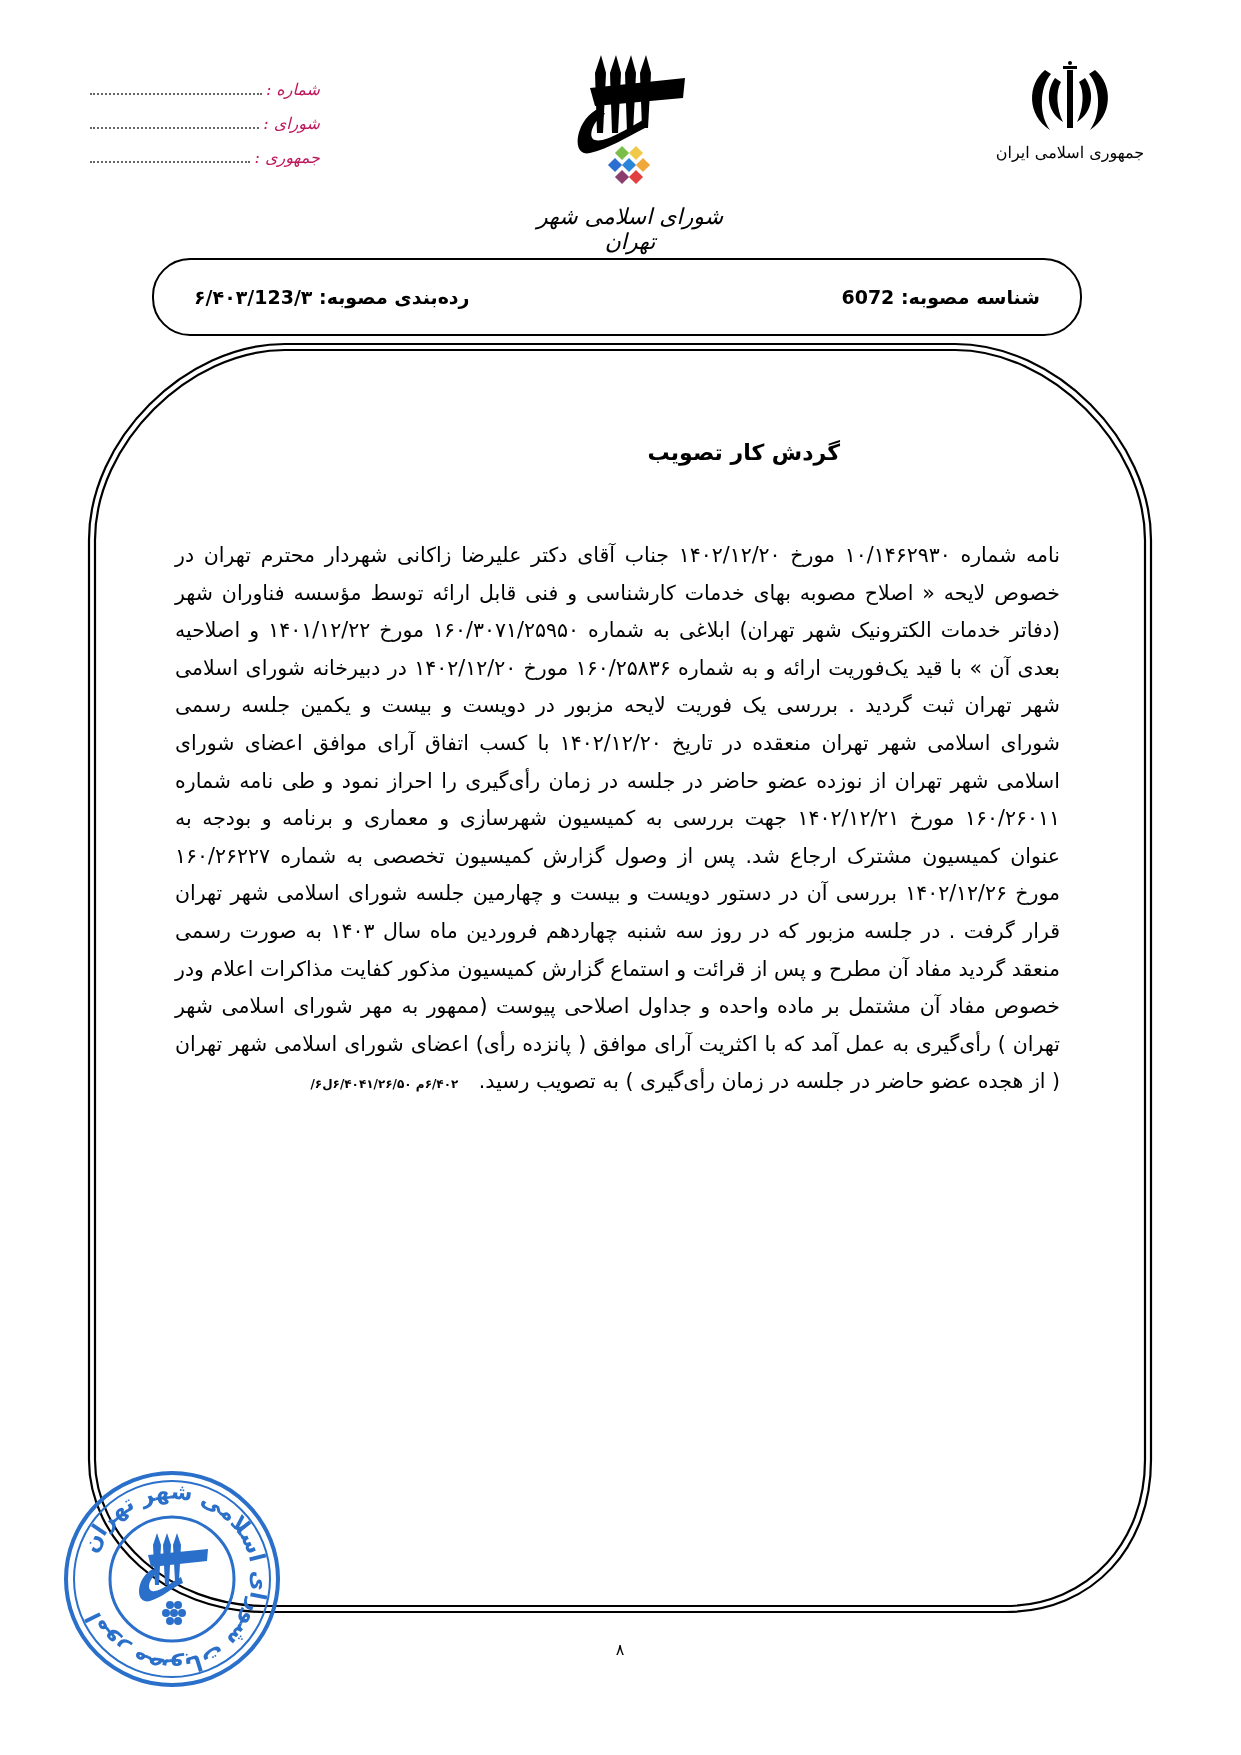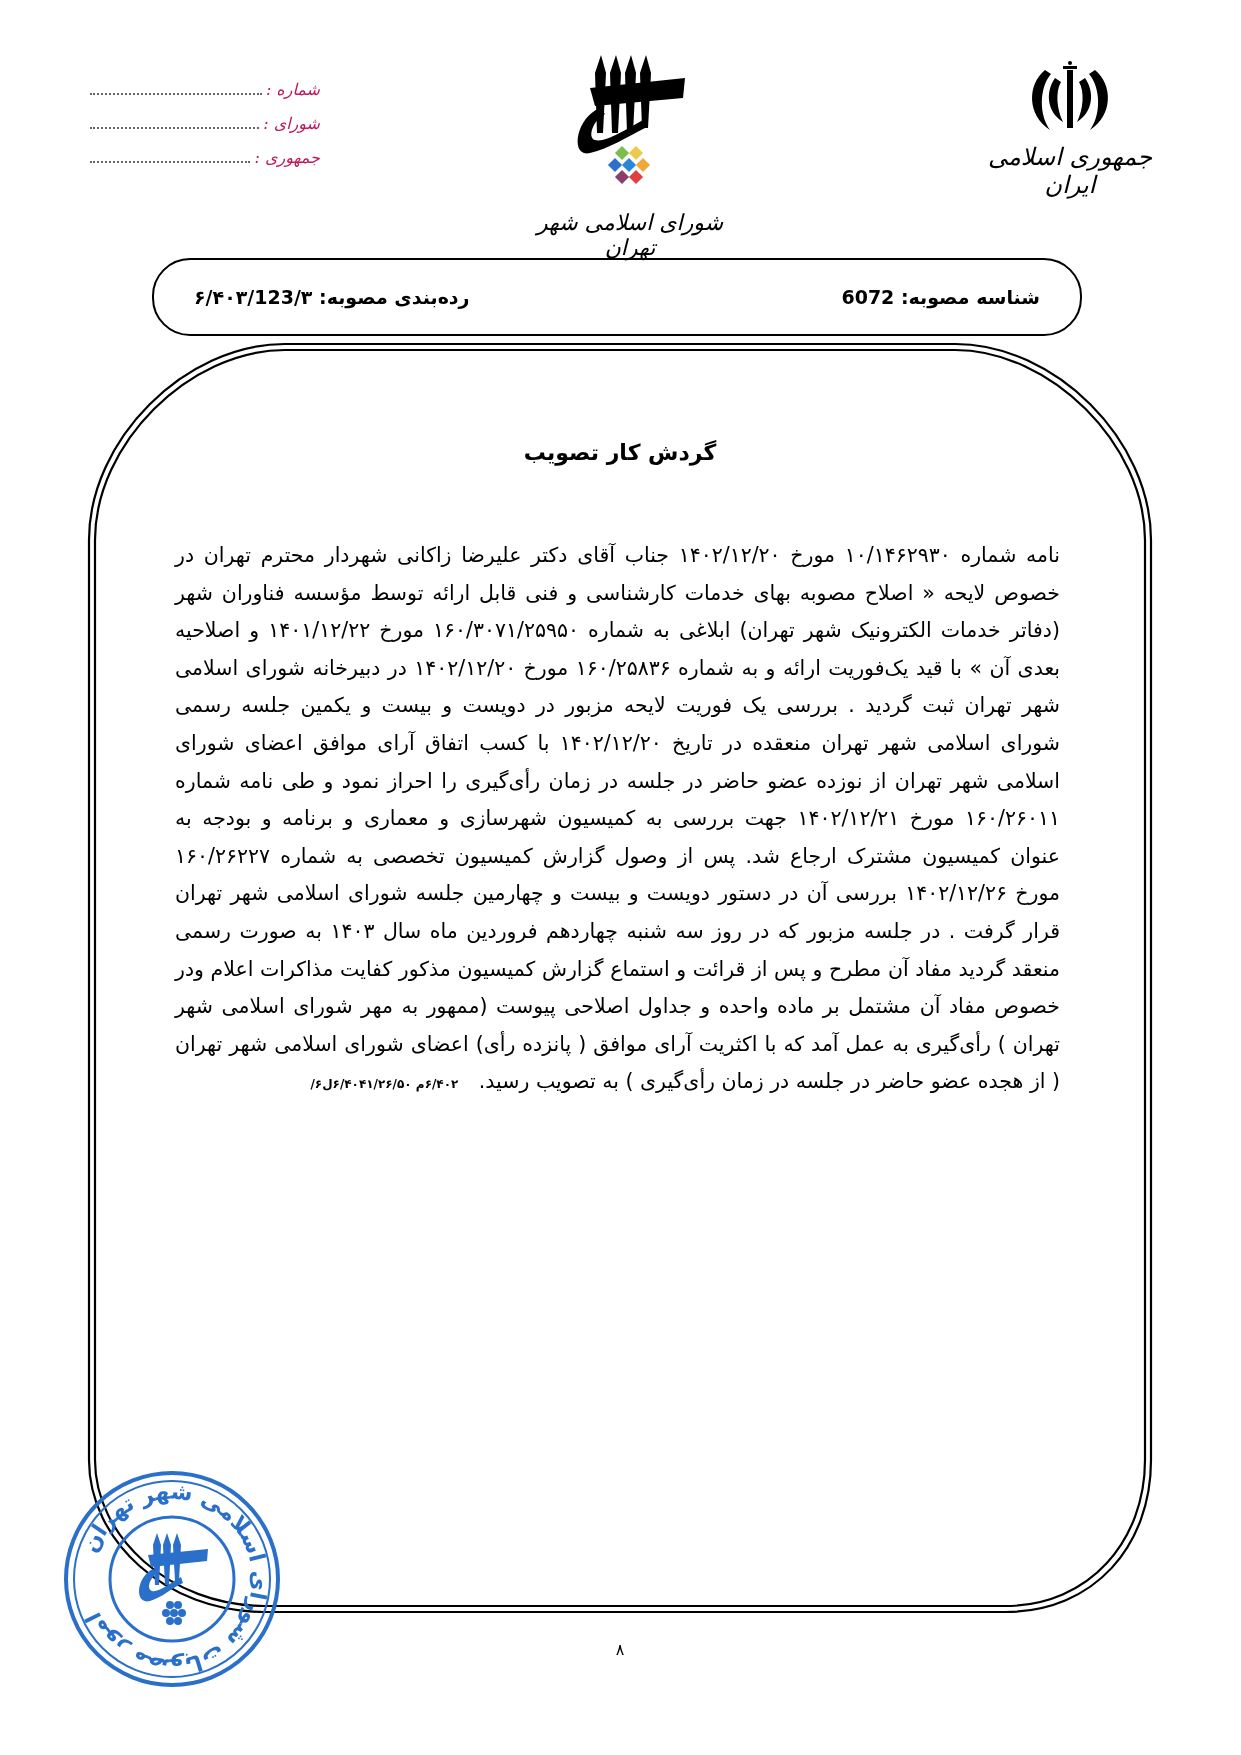--- a/index.html
+++ b/index.html
@@ -7,33 +7,33 @@
   .abs { position:absolute; }
 
   
   .fields { left:90px; top:72px; width:230px; direction:rtl; }
   .field-row { display:flex; align-items:center; height:34px; }
   .field-label { font-family:"DejaVu Serif", serif; font-style:italic; font-size:16px; white-space:nowrap; padding-left:4px; color:#be185d; }
   .field-dots { flex:1; border-bottom:2px dotted #666; height:0; margin-top:10px; }
 
   
   .logo-center { left:520px; top:48px; width:220px; height:190px; text-align:center; }
-  .logo-caption { font-family:"DejaVu Serif", serif; font-style:italic; font-size:22px; direction:rtl; margin-top:18px; }
+  .logo-caption { font-family:"DejaVu Serif", serif; font-style:italic; font-size:22px; direction:rtl; margin-top:12px; }
 
   
   .emblem { left:985px; top:60px; width:170px; text-align:center; }
-  .emblem-caption { font-family:"DejaVu Serif", serif; font-style:italic; font-size:24px; direction:rtl; margin-top:4px; }
+  .emblem-caption { font-family:"DejaVu Serif", serif; font-size:16px; direction:rtl; margin-top:4px; }
 
   
   .info-box { left:152px; top:258px; width:930px; height:78px; border:2px solid #000; border-radius:38px; box-sizing:border-box; direction:rtl; display:flex; justify-content:space-between; align-items:center; padding:0 40px; font-weight:bold; font-size:19px; }
   .info-item { white-space:nowrap; }
 
   
   .main-frame { left:85px; top:340px; width:1070px; height:1278px; }
-  .doc-title { left:400px; top:440px; width:440px; text-align:center; font-size:22px; font-weight:bold; direction:rtl; }
+  .doc-title { left:400px; top:440px; width:440px; text-align:right; font-size:22px; font-weight:bold; direction:rtl; }
   .doc-body { left:175px; top:537px; width:885px; direction:rtl; text-align:justify; text-align-last:right; font-size:20.5px; line-height:37.6px; }
   .ref-code { font-size:12px; font-weight:bold; margin-right:14px; }
 
   .stamp { left:58px; top:1465px; width:228px; height:228px; }
   .page-num { left:600px; top:1640px; width:40px; text-align:center; font-size:16px; }
 </style>
 </head>
 <body>
 
 <div class="abs fields">

